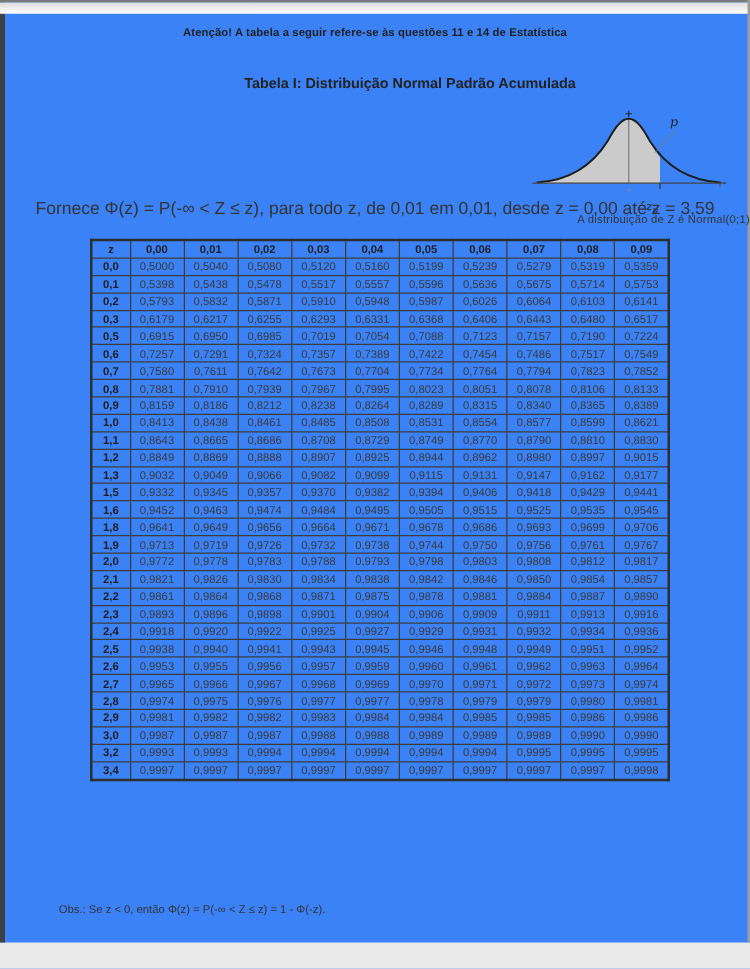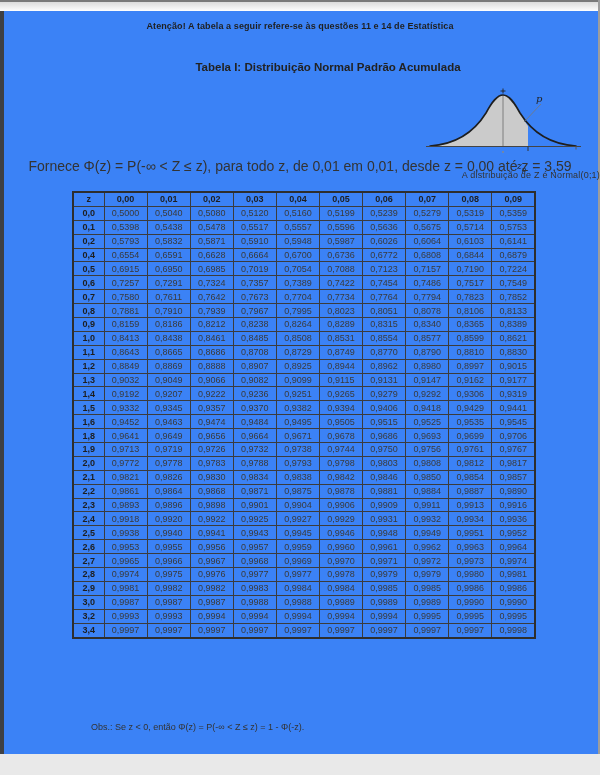--- a/index.html
+++ b/index.html
@@ -61,21 +61,21 @@
     border:1px solid #3c3c3c;text-align:center;vertical-align:middle;
     padding:0;height:12.9px;line-height:12px;overflow:hidden;white-space:nowrap;
   }
   table.ztable{border:2px solid #2e2e2e;}
   table.ztable th{font-weight:bold;color:#1e1e1e;}
   table.ztable td.zc{font-weight:bold;color:#1e1e1e;}
   table.ztable td.vc{font-weight:normal;color:#3a3a3a;}
 
   .obs{
     position:absolute;left:47px;top:722px;
-    font-size:9px;color:#333;margin-left:44px;
+    font-size:9px;color:#333;
   }
 </style>
 </head>
 <body>
 
 <div class="page">
 
   <div class="edge-left"></div>
   <div class="edge-top"></div>
   <div class="edge-top-fade"></div>
@@ -177,31 +177,31 @@
           <td class="vc">0,5871</td>
           <td class="vc">0,5910</td>
           <td class="vc">0,5948</td>
           <td class="vc">0,5987</td>
           <td class="vc">0,6026</td>
           <td class="vc">0,6064</td>
           <td class="vc">0,6103</td>
           <td class="vc">0,6141</td>
         </tr>
         <tr>
-          <td class="zc">0,4</td>
-          <td class="vc">0,6554</td>
-          <td class="vc">0,6591</td>
-          <td class="vc">0,6628</td>
-          <td class="vc">0,6664</td>
-          <td class="vc">0,6700</td>
-          <td class="vc">0,6736</td>
-          <td class="vc">0,6772</td>
-          <td class="vc">0,6808</td>
-          <td class="vc">0,6844</td>
-          <td class="vc">0,6879</td>
+          <td class="zc">0,3</td>
+          <td class="vc">0,6179</td>
+          <td class="vc">0,6217</td>
+          <td class="vc">0,6255</td>
+          <td class="vc">0,6293</td>
+          <td class="vc">0,6331</td>
+          <td class="vc">0,6368</td>
+          <td class="vc">0,6406</td>
+          <td class="vc">0,6443</td>
+          <td class="vc">0,6480</td>
+          <td class="vc">0,6517</td>
         </tr>
         <tr>
           <td class="zc">0,5</td>
           <td class="vc">0,6915</td>
           <td class="vc">0,6950</td>
           <td class="vc">0,6985</td>
           <td class="vc">0,7019</td>
           <td class="vc">0,7054</td>
           <td class="vc">0,7088</td>
           <td class="vc">0,7123</td>
@@ -307,33 +307,20 @@
           <td class="vc">0,9066</td>
           <td class="vc">0,9082</td>
           <td class="vc">0,9099</td>
           <td class="vc">0,9115</td>
           <td class="vc">0,9131</td>
           <td class="vc">0,9147</td>
           <td class="vc">0,9162</td>
           <td class="vc">0,9177</td>
         </tr>
         <tr>
-          <td class="zc">1,4</td>
-          <td class="vc">0,9192</td>
-          <td class="vc">0,9207</td>
-          <td class="vc">0,9222</td>
-          <td class="vc">0,9236</td>
-          <td class="vc">0,9251</td>
-          <td class="vc">0,9265</td>
-          <td class="vc">0,9279</td>
-          <td class="vc">0,9292</td>
-          <td class="vc">0,9306</td>
-          <td class="vc">0,9319</td>
-        </tr>
-        <tr>
           <td class="zc">1,5</td>
           <td class="vc">0,9332</td>
           <td class="vc">0,9345</td>
           <td class="vc">0,9357</td>
           <td class="vc">0,9370</td>
           <td class="vc">0,9382</td>
           <td class="vc">0,9394</td>
           <td class="vc">0,9406</td>
           <td class="vc">0,9418</td>
           <td class="vc">0,9429</td>

